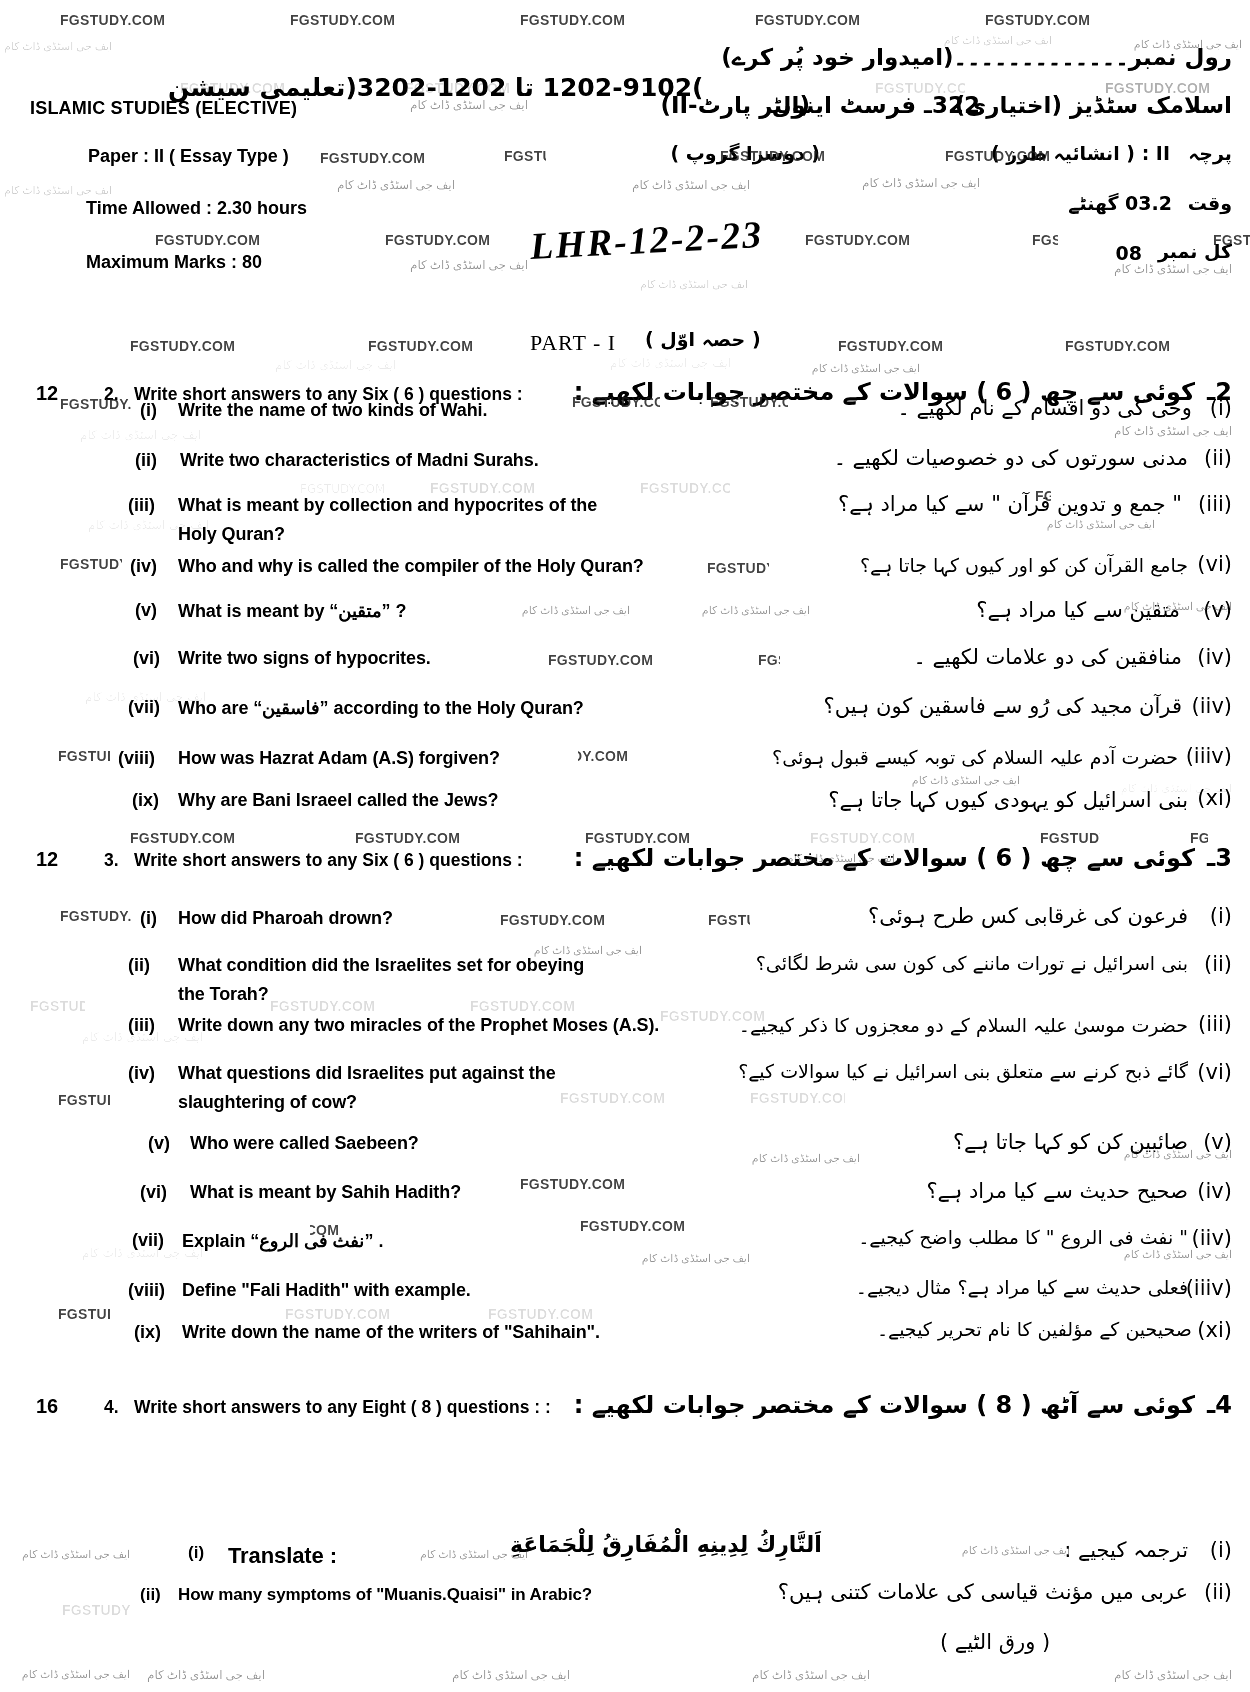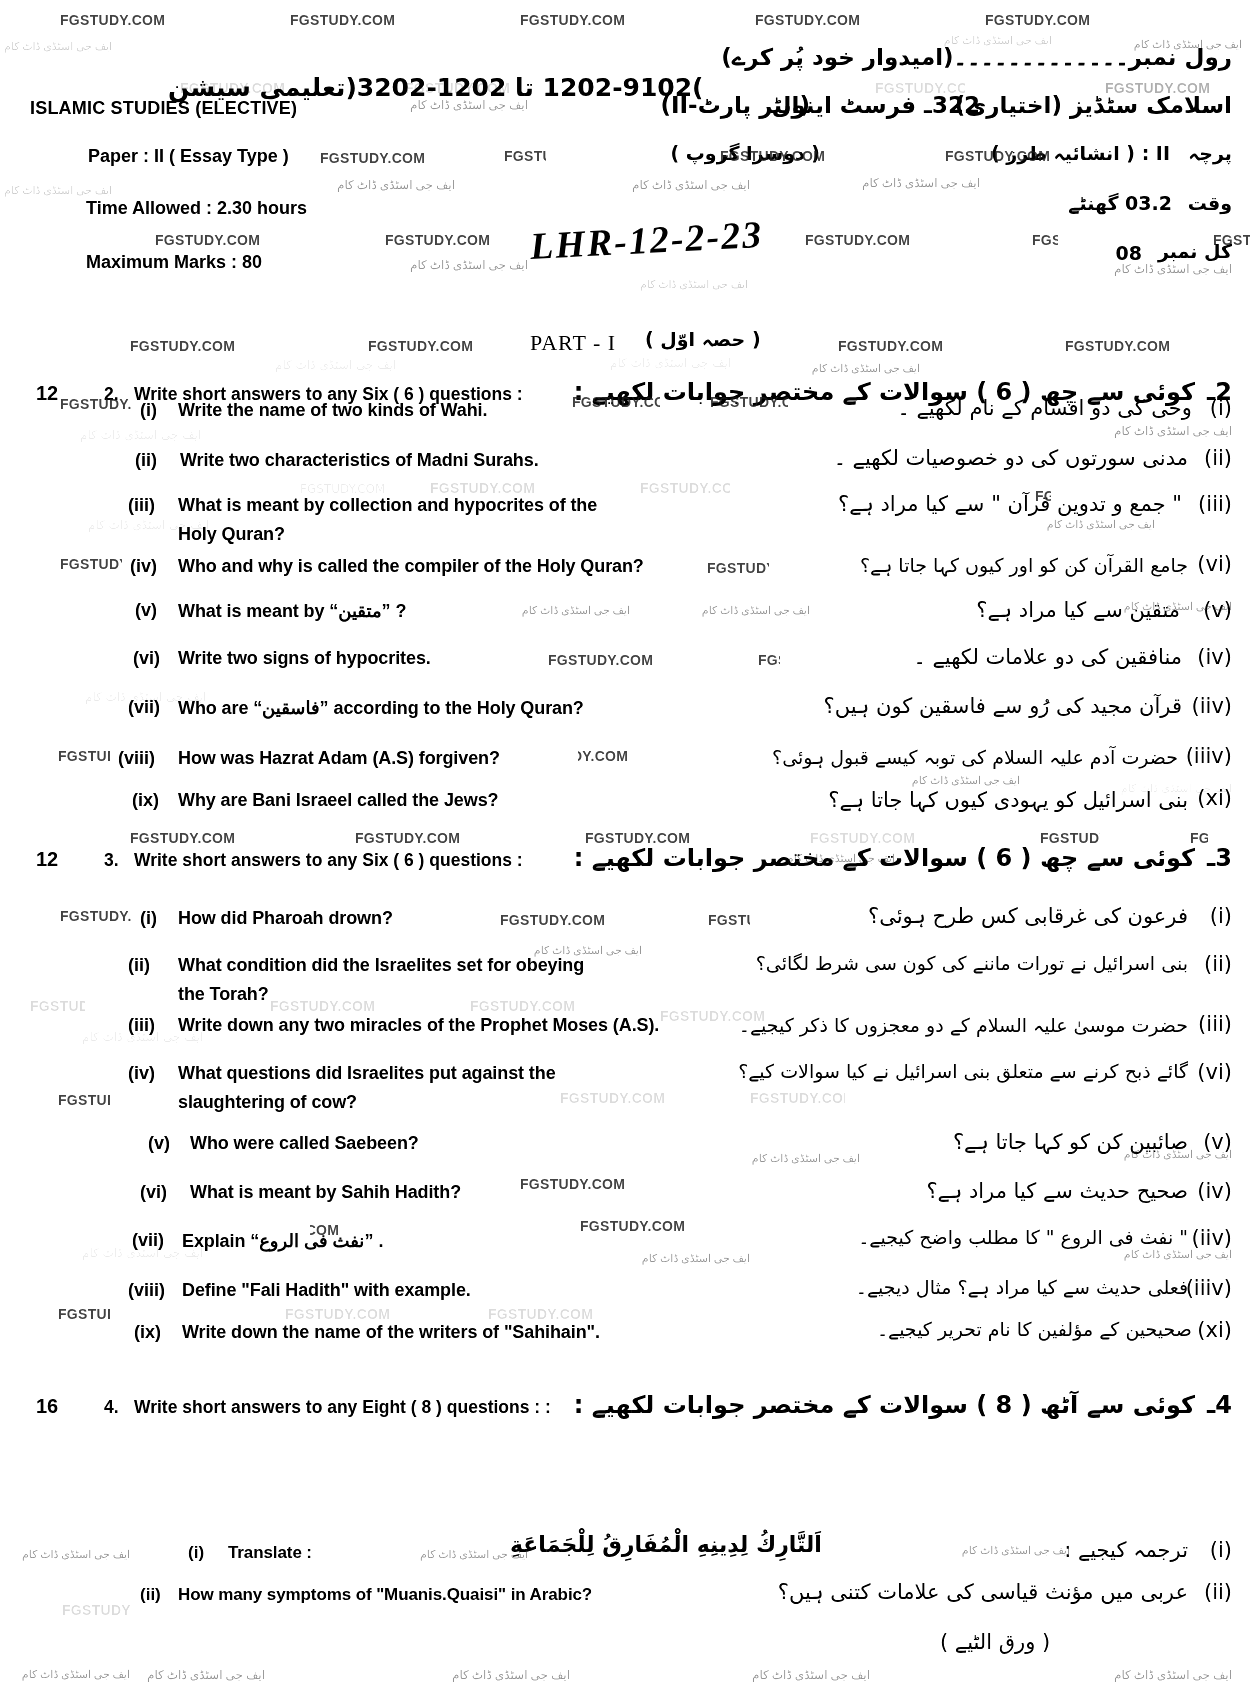--- a/index.html
+++ b/index.html
@@ -362,21 +362,21 @@
   <div class="abs en qhead-en" style="left:104px; top:1397px;">4.</div>
   <div class="abs en qhead-en" style="left:134px; top:1397px;">Write short answers to any Eight ( 8 ) questions : :</div>
   <div class="abs ur ur-qh" style="right:18px; top:1391px;">4ـ</div>
   <div class="abs ur ur-qh" style="right:55px; top:1391px;">کوئی سے آٹھ ( 8 ) سوالات کے مختصر جوابات لکھیے :</div>
 
   <div class="abs ur ur-q" style="right:18px; top:1538px;">(i)</div>
   <div class="abs ur ur-q" style="right:62px; top:1538px;">ترجمہ کیجیے :</div>
   <div class="wm-ur abs faint" style="right:180px; top:1544px; font-size:11px;">ایف جی اسٹڈی ڈاٹ کام</div>
   <div class="abs arabic" style="left:510px; top:1532px;">اَلتَّارِكُ لِدِينِهِ الْمُفَارِقُ لِلْجَمَاعَةِ</div>
   <div class="wm-ur abs faint" style="left:420px; top:1548px; font-size:11px;">ایف جی اسٹڈی ڈاٹ کام</div>
-  <div class="abs en qitem-en" style="left:228px; top:1543px; font-size:17px;">Translate :</div>
+  <div class="abs en qitem-en" style="left:228px; top:1543px; font-size:22px;">Translate :</div>
   <div class="abs en qnum-en" style="left:188px; top:1543px; font-size:17px;">(i)</div>
   <div class="wm-ur abs faint" style="left:22px; top:1548px; font-size:11px;">ایف جی اسٹڈی ڈاٹ کام</div>
 
   <div class="abs ur ur-q" style="right:18px; top:1580px;">(ii)</div>
   <div class="abs ur ur-q" style="right:62px; top:1580px;">عربی میں مؤنث قیاسی کی علامات کتنی ہیں؟</div>
   <div class="abs en qnum-en" style="left:140px; top:1585px; font-size:17px;">(ii)</div>
   <div class="abs en qitem-en" style="left:178px; top:1585px; font-size:17px;">How many symptoms of "Muanis.Quaisi" in Arabic?</div>
   <div class="wm abs vfaint clip" style="left:62px; top:1602px; width:68px; height:15px;">FGSTUDY.COM</div>
 
   <div class="abs ur ur-q" style="left:940px; top:1630px;">( ورق الٹیے )</div>

